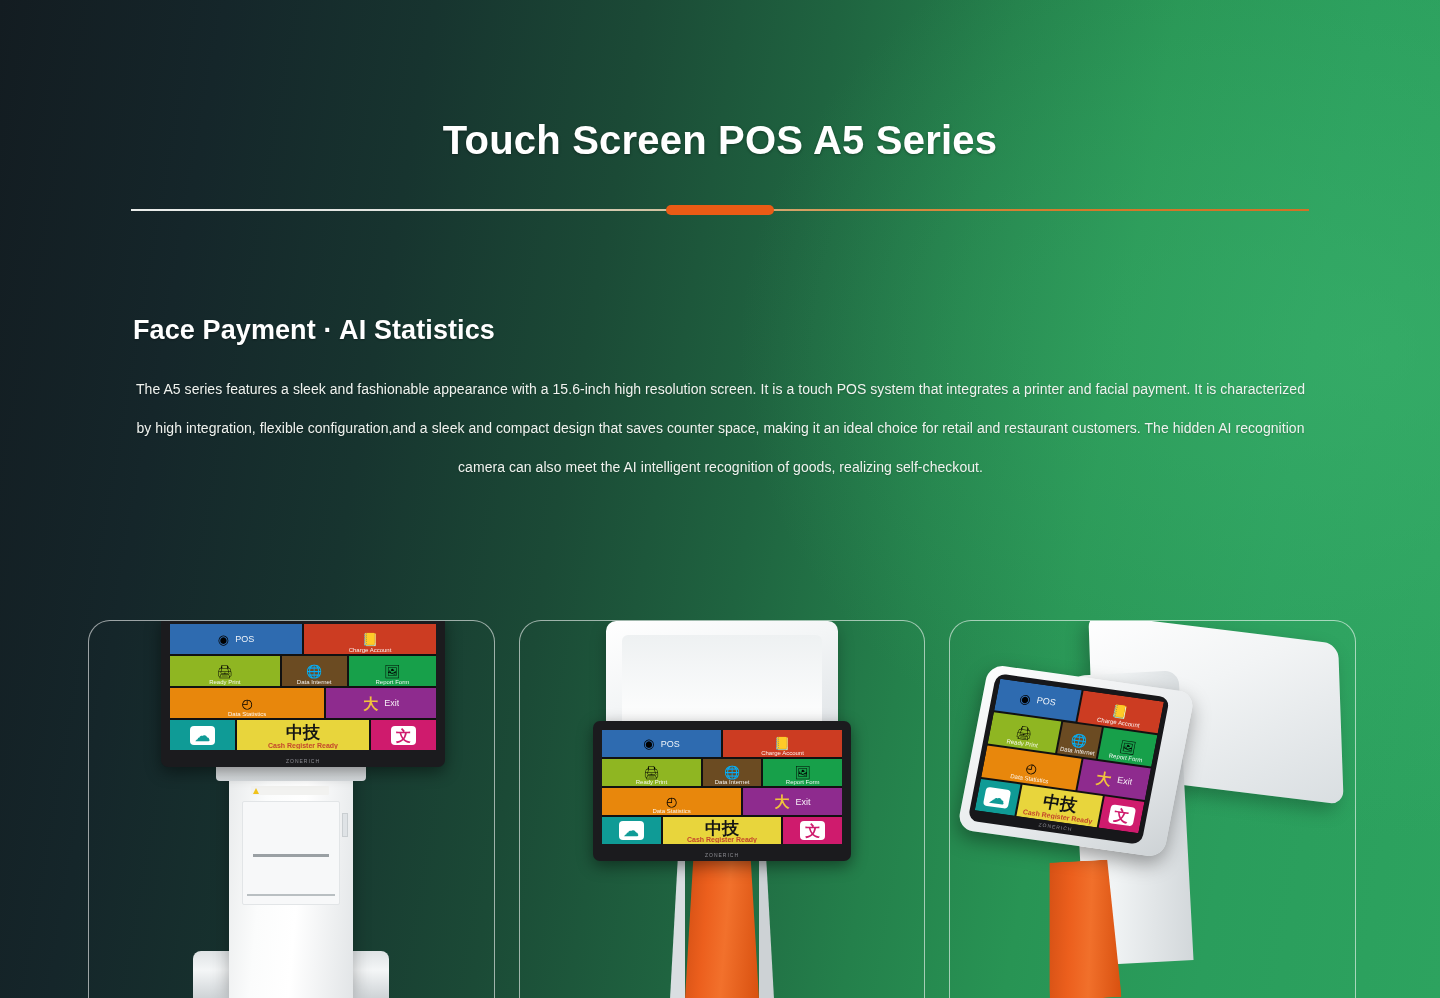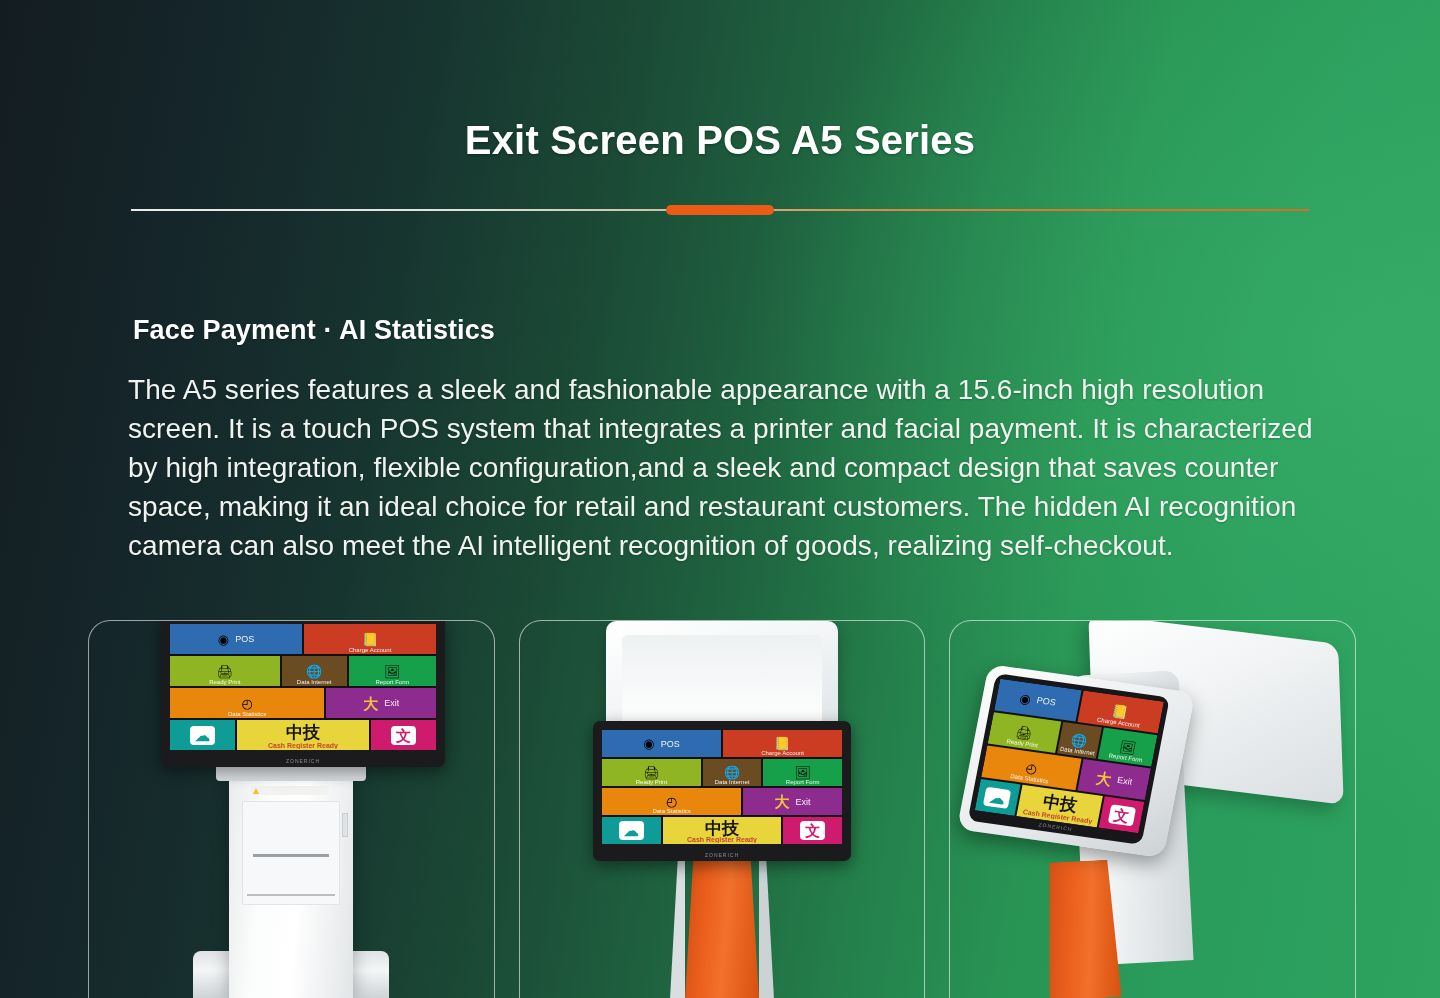--- a/index.html
+++ b/index.html
@@ -77,25 +77,26 @@
     font-weight: bold;
     letter-spacing: .1px;
     text-shadow: 0 1px 2px rgba(0,0,0,.3);
   }
   #body {
     position: absolute;
     left: 128px;
     top: 370px;
     width: 1185px;
     color: #f0f3ef;
-    font-size: 28px;
+    font-size: 14px;
     line-height: 39px;
     font-weight: 300;
     letter-spacing: .05px;
     text-shadow: 0 1px 2px rgba(0,0,0,.22);
+    text-align: center;
   }
 
   
   #cards {
     position: absolute;
     left: 88px;
     top: 620px;
     width: 1268px;
     height: 378px;
     display: flex;
@@ -297,21 +298,21 @@
     background: #17171a;
     border-radius: 10px;
     padding: 5px 5px 11px 5px;
   }
 </style>
 </head>
 <body>
 
 <div id="page">
 
-  <h1 id="title">Exit Screen POS  A5 Series</h1>
+  <h1 id="title">Touch Screen POS  A5 Series</h1>
 
   <div id="divider">
     <div class="rule"></div>
     <div class="pill"></div>
   </div>
 
   <h2 id="subtitle">Face Payment · AI Statistics</h2>
   <p id="body">The A5 series features a sleek and fashionable appearance with a 15.6-inch high resolution screen. It is a touch POS system that integrates a printer and facial payment. It is characterized by high integration, flexible configuration,and a sleek and compact design that saves counter space, making it an ideal choice for retail and restaurant customers. The hidden AI recognition camera can also meet the AI intelligent recognition of goods, realizing self-checkout.</p>
 
   <div id="cards">

